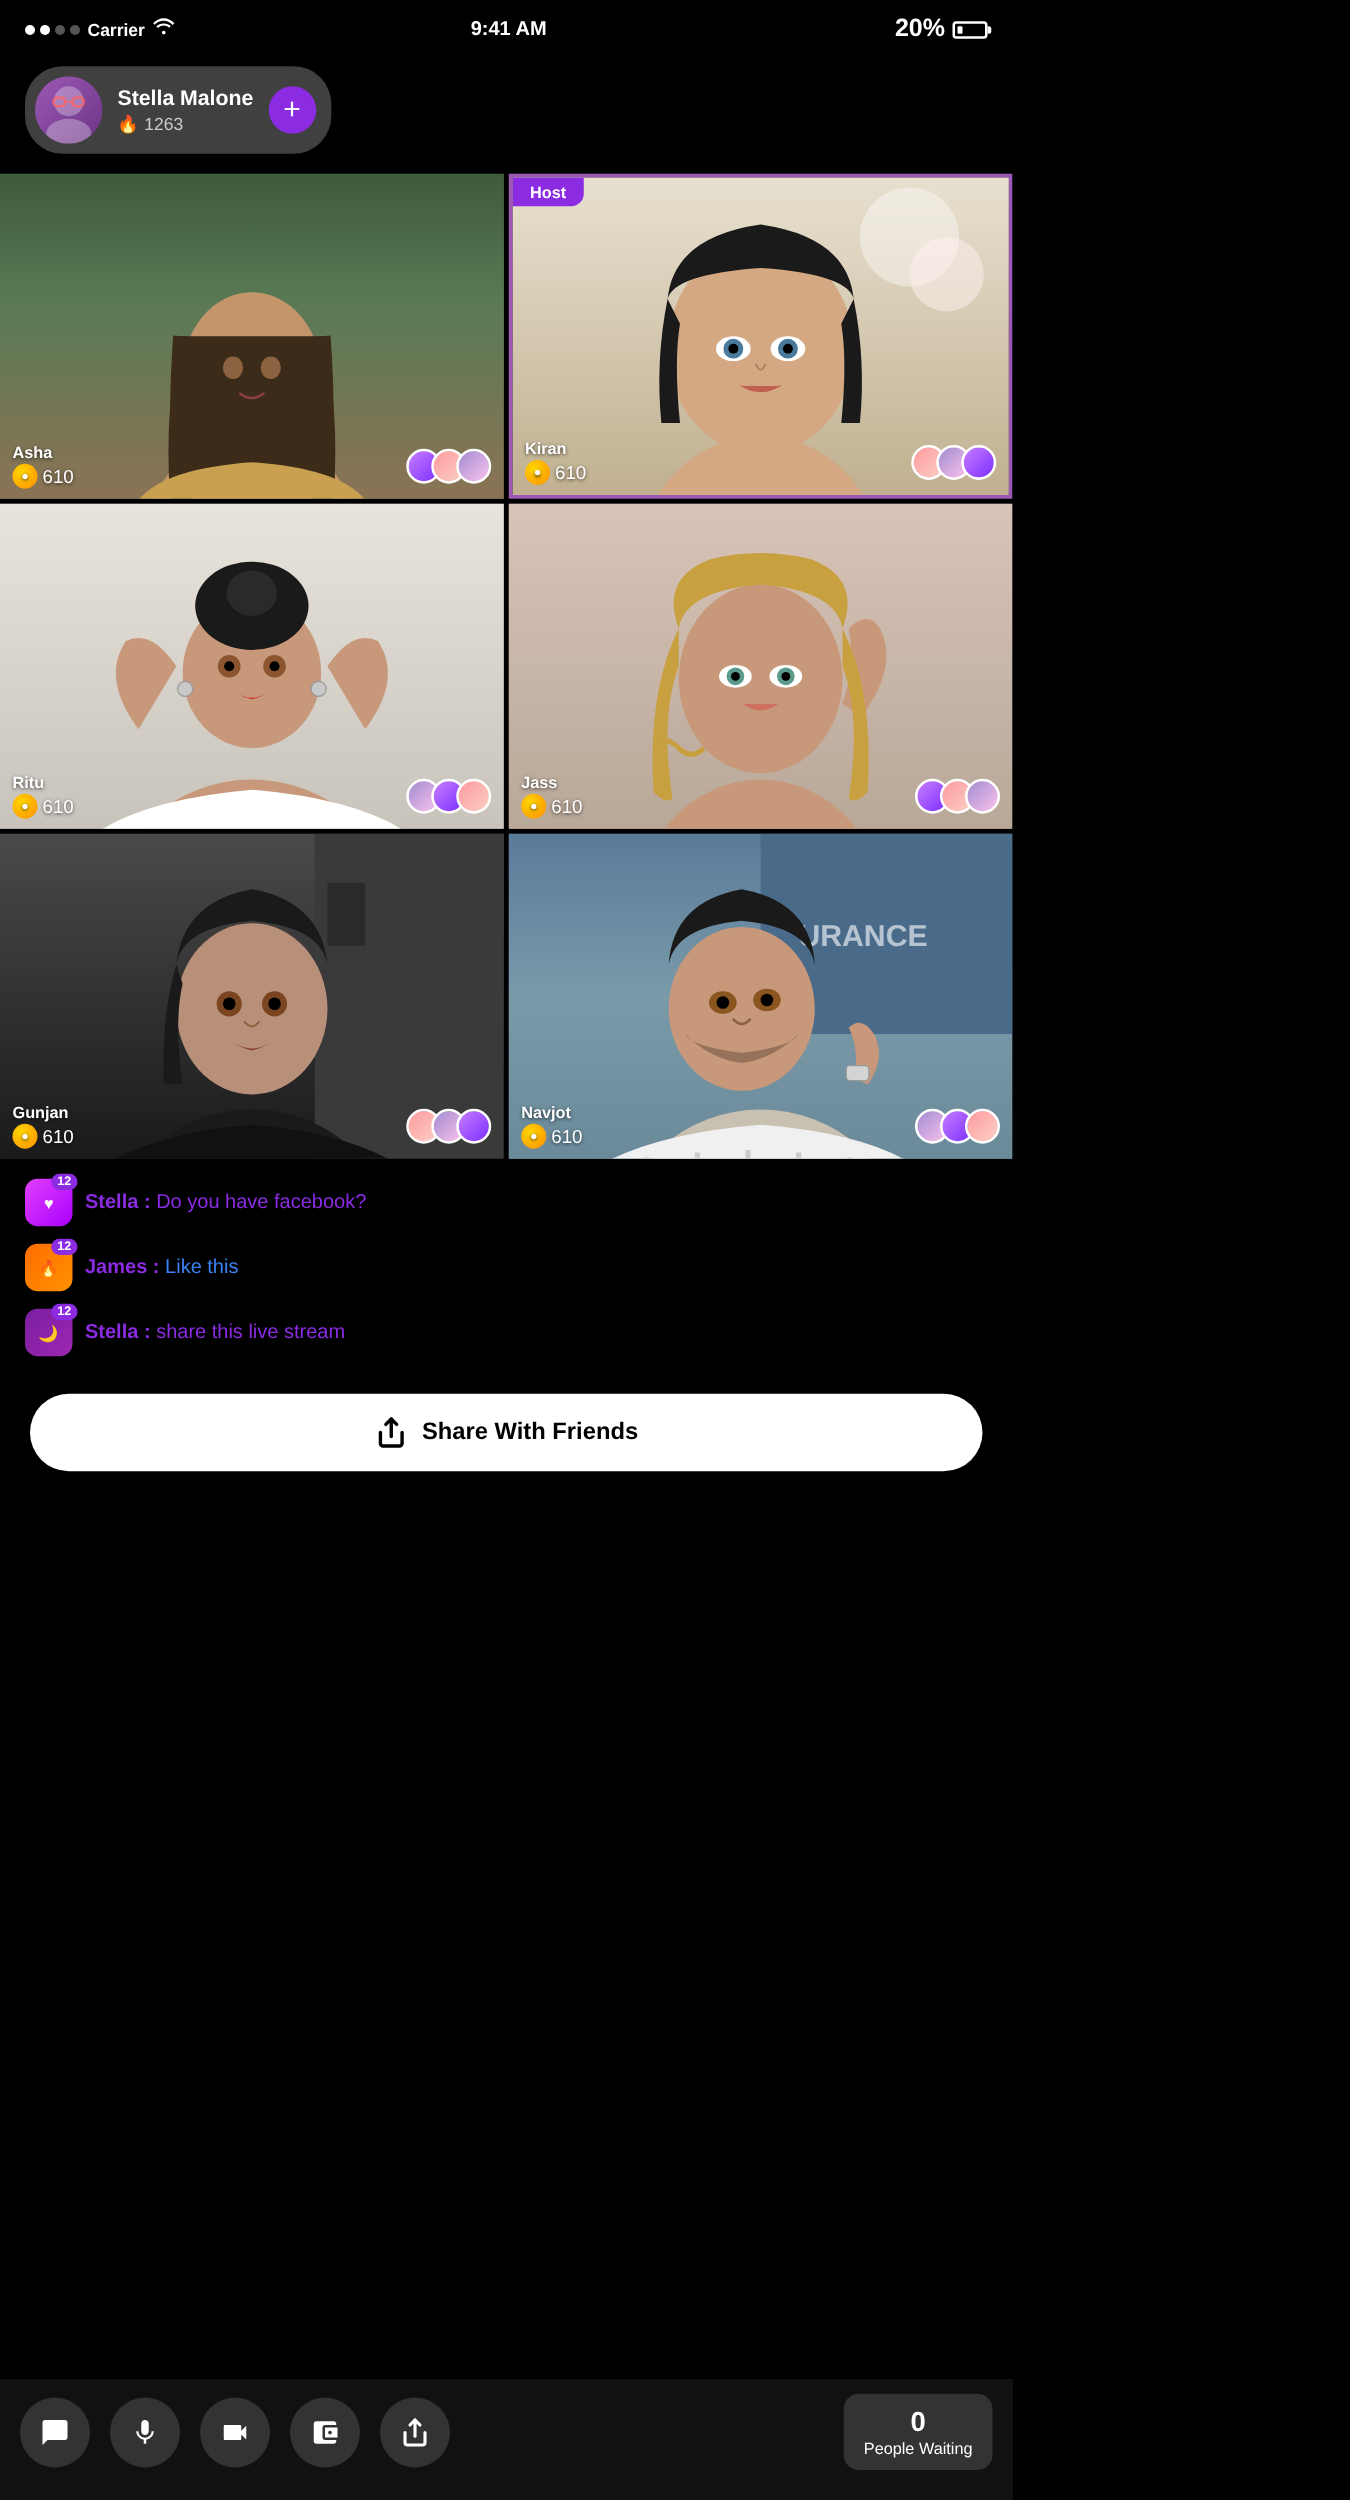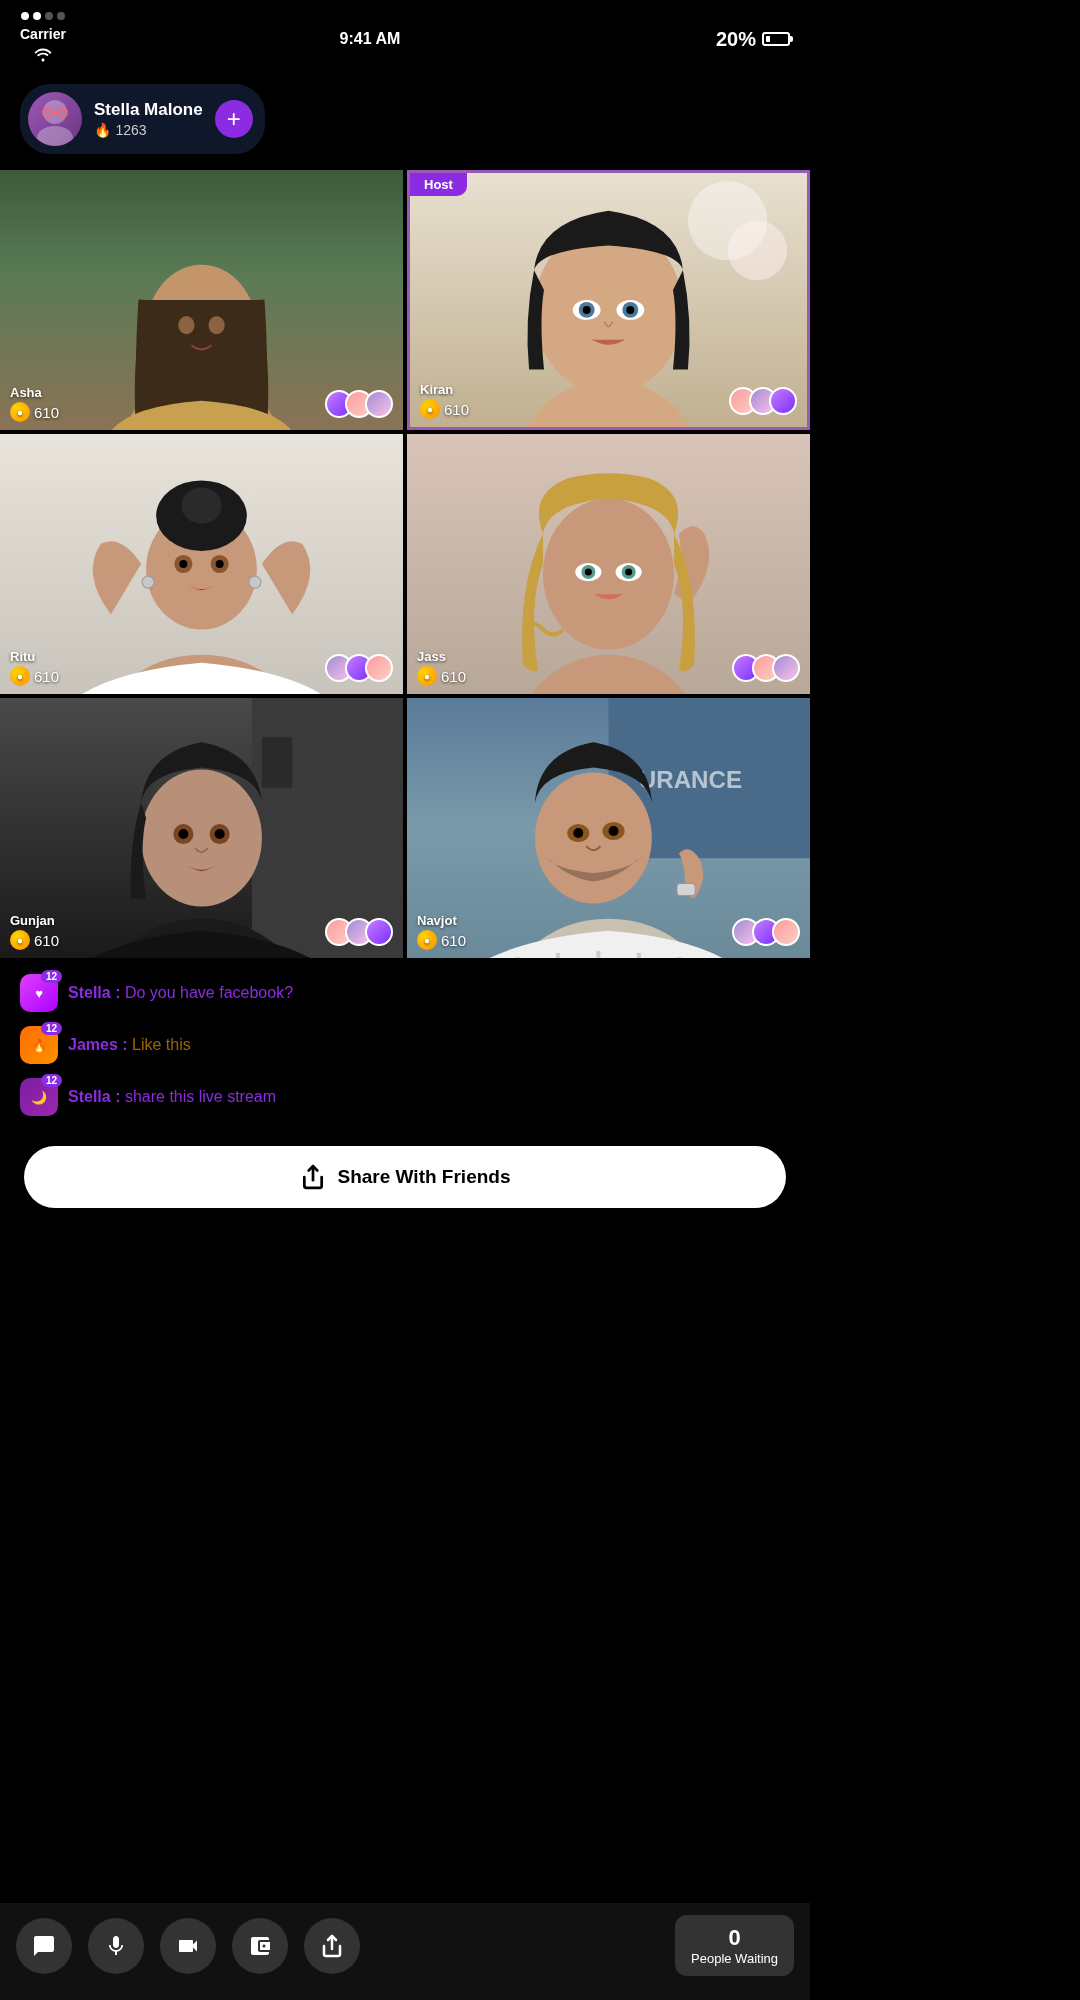--- a/index.html
+++ b/index.html
@@ -16,21 +16,21 @@
 
     
     .status-bar {
       display: flex;
       justify-content: space-between;
       align-items: center;
       padding: 12px 20px 8px;
       font-size: 14px;
       font-weight: 600;
     }
-    .status-left { display: flex; align-items: center; gap: 6px; flex-direction: column; }
+    .status-left { display: flex; align-items: center; gap: 6px; }
     .signal-dots { display: flex; gap: 4px; }
     .dot { width: 8px; height: 8px; border-radius: 50%; }
     .dot.filled { background: #fff; }
     .dot.empty { background: #555; }
     .wifi-icon { font-size: 16px; }
     .status-center { font-size: 16px; font-weight: 600; }
     .status-right { display: flex; align-items: center; gap: 6px; font-size: 20px; margin-left: 42px; }
     .battery {
       width: 28px; height: 14px; border: 2px solid #fff; border-radius: 3px;
       position: relative; display: inline-flex; align-items: center; padding: 2px;
@@ -41,21 +41,21 @@
       background: #fff; border-radius: 0 2px 2px 0;
     }
     .battery-fill { width: 20%; height: 100%; background: #fff; border-radius: 1px; }
 
     
     .user-card {
       display: flex;
       align-items: center;
       gap: 12px;
       margin: 10px 20px 16px;
-      background: #0f172a;
+      background: #404040;
       border-radius: 30px;
       padding: 8px 12px 8px 8px;
       width: fit-content;
     }
     .avatar-container {
       width: 54px; height: 54px; border-radius: 50%; overflow: hidden;
       background: linear-gradient(135deg, #c77dff, #7b2fff);
       display: flex; align-items: center; justify-content: center;
       flex-shrink: 0;
     }
@@ -610,21 +610,21 @@
     </div>
   </div>
 
   <div class="chat-message">
     <div class="chat-badge badge-fire">
       <span>🔥</span>
       <span class="badge-number">12</span>
     </div>
     <div class="chat-text">
       <span class="chat-user">James : </span>
-      <span style="color:#a16207;text-align:right;">Like this</span>
+      <span style="color:#3b82f6;text-align:right;">Like this</span>
     </div>
   </div>
 
   <div class="chat-message">
     <div class="chat-badge badge-moon">
       <span>🌙</span>
       <span class="badge-number">12</span>
     </div>
     <div class="chat-text">
       <span class="chat-user">Stella : </span>

